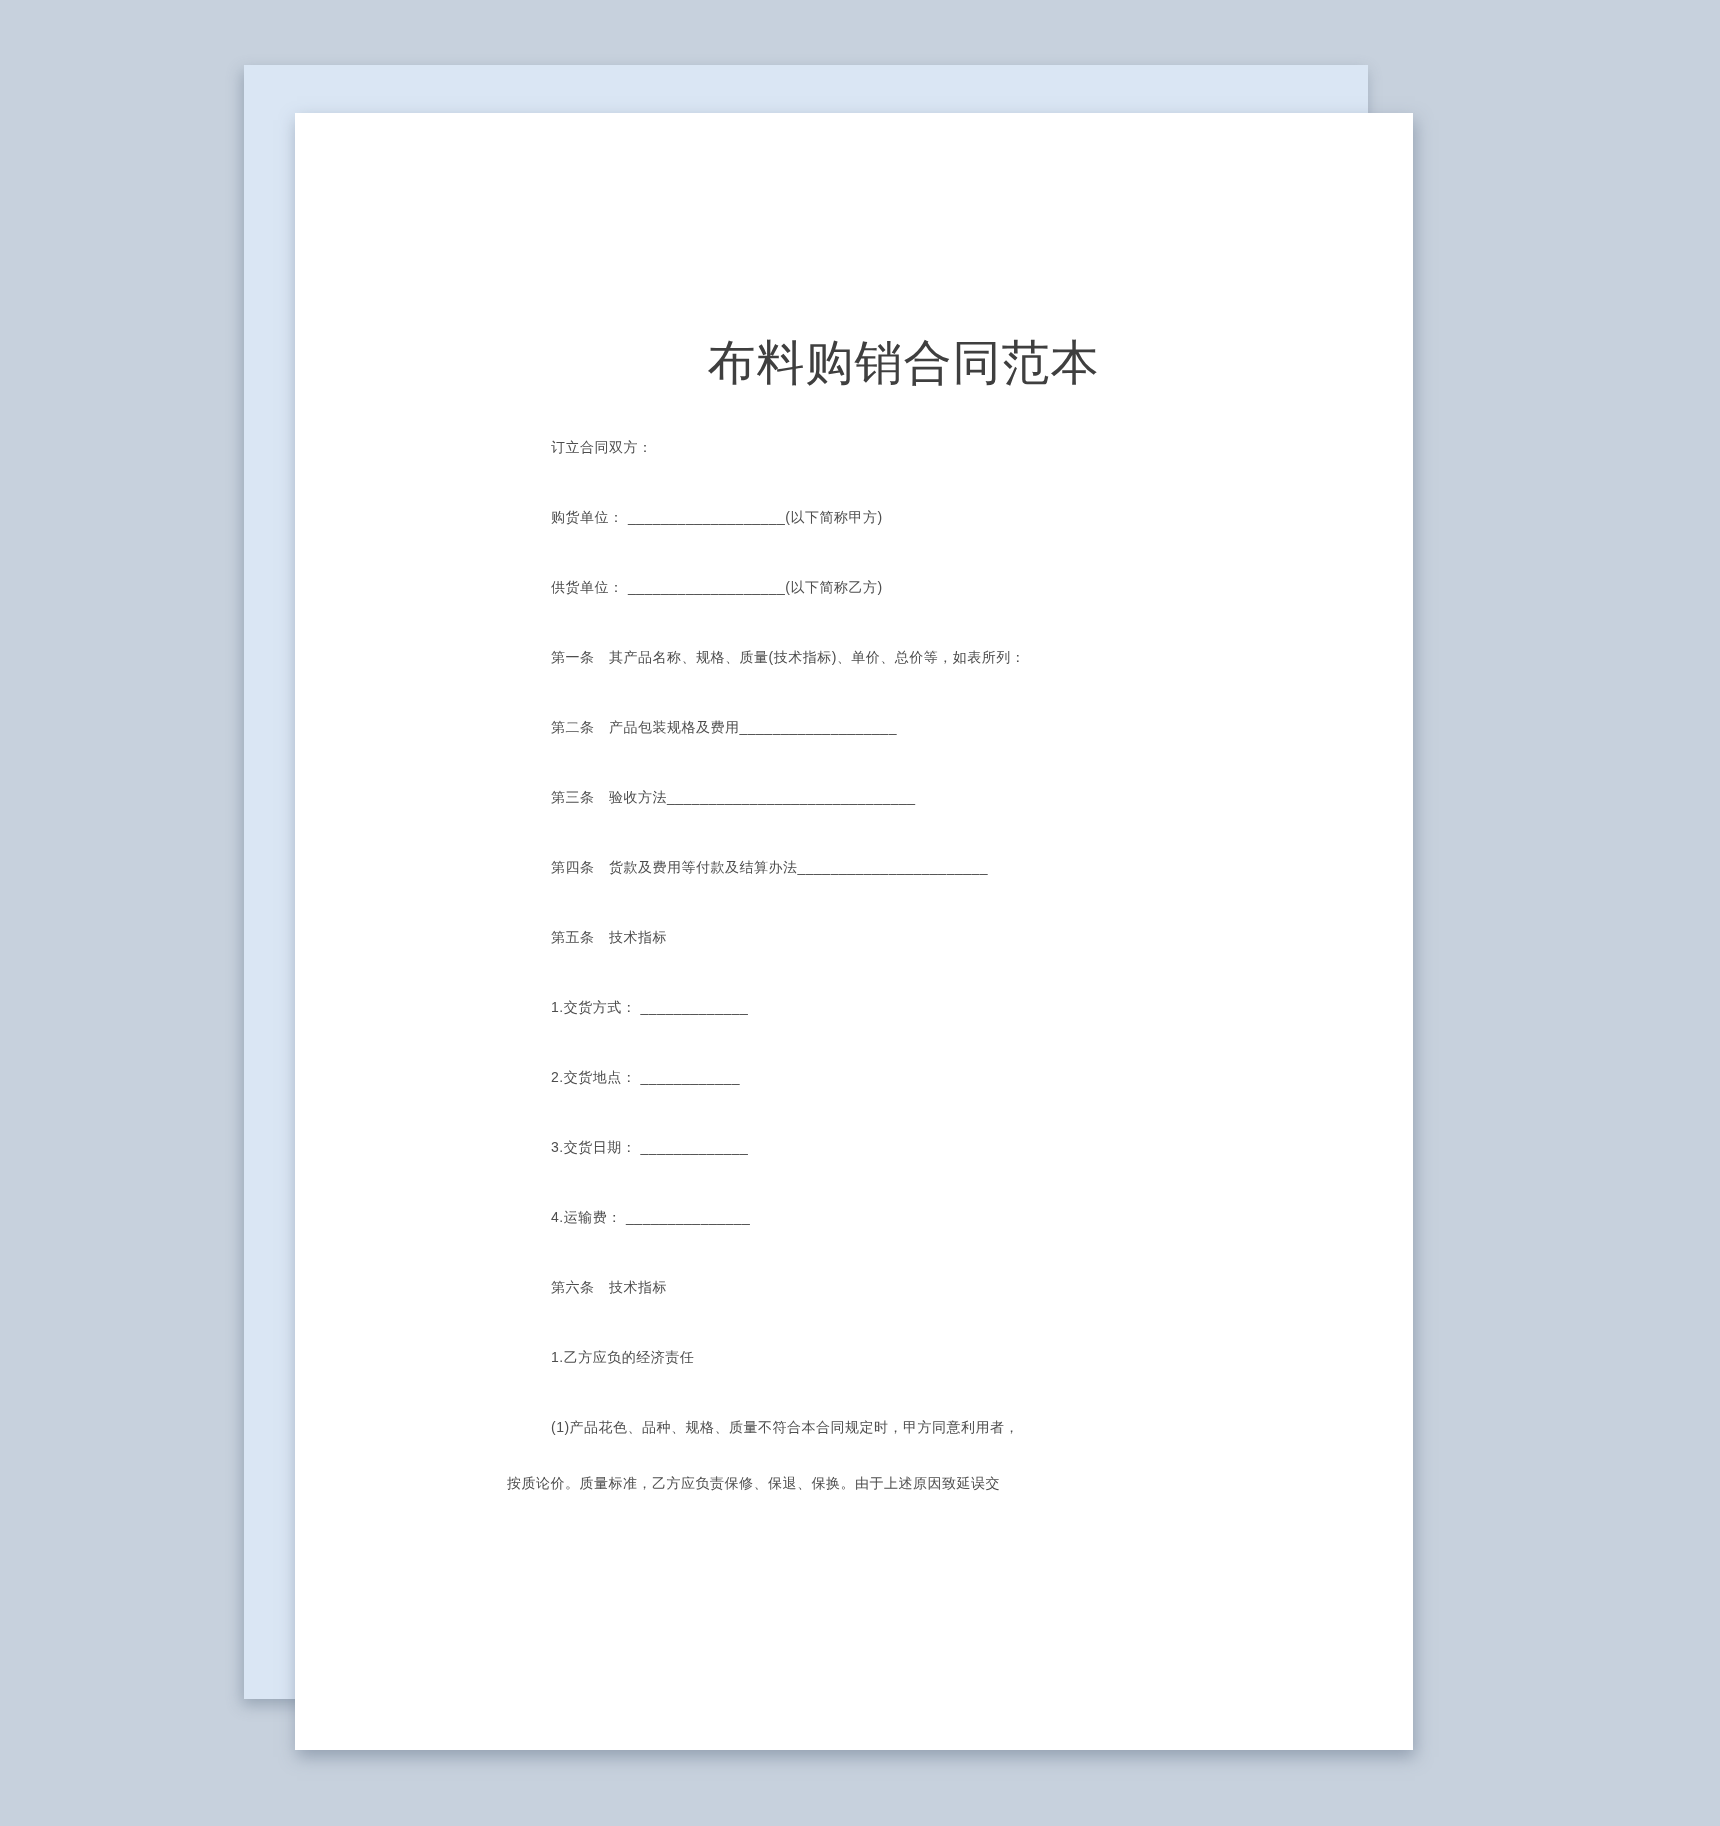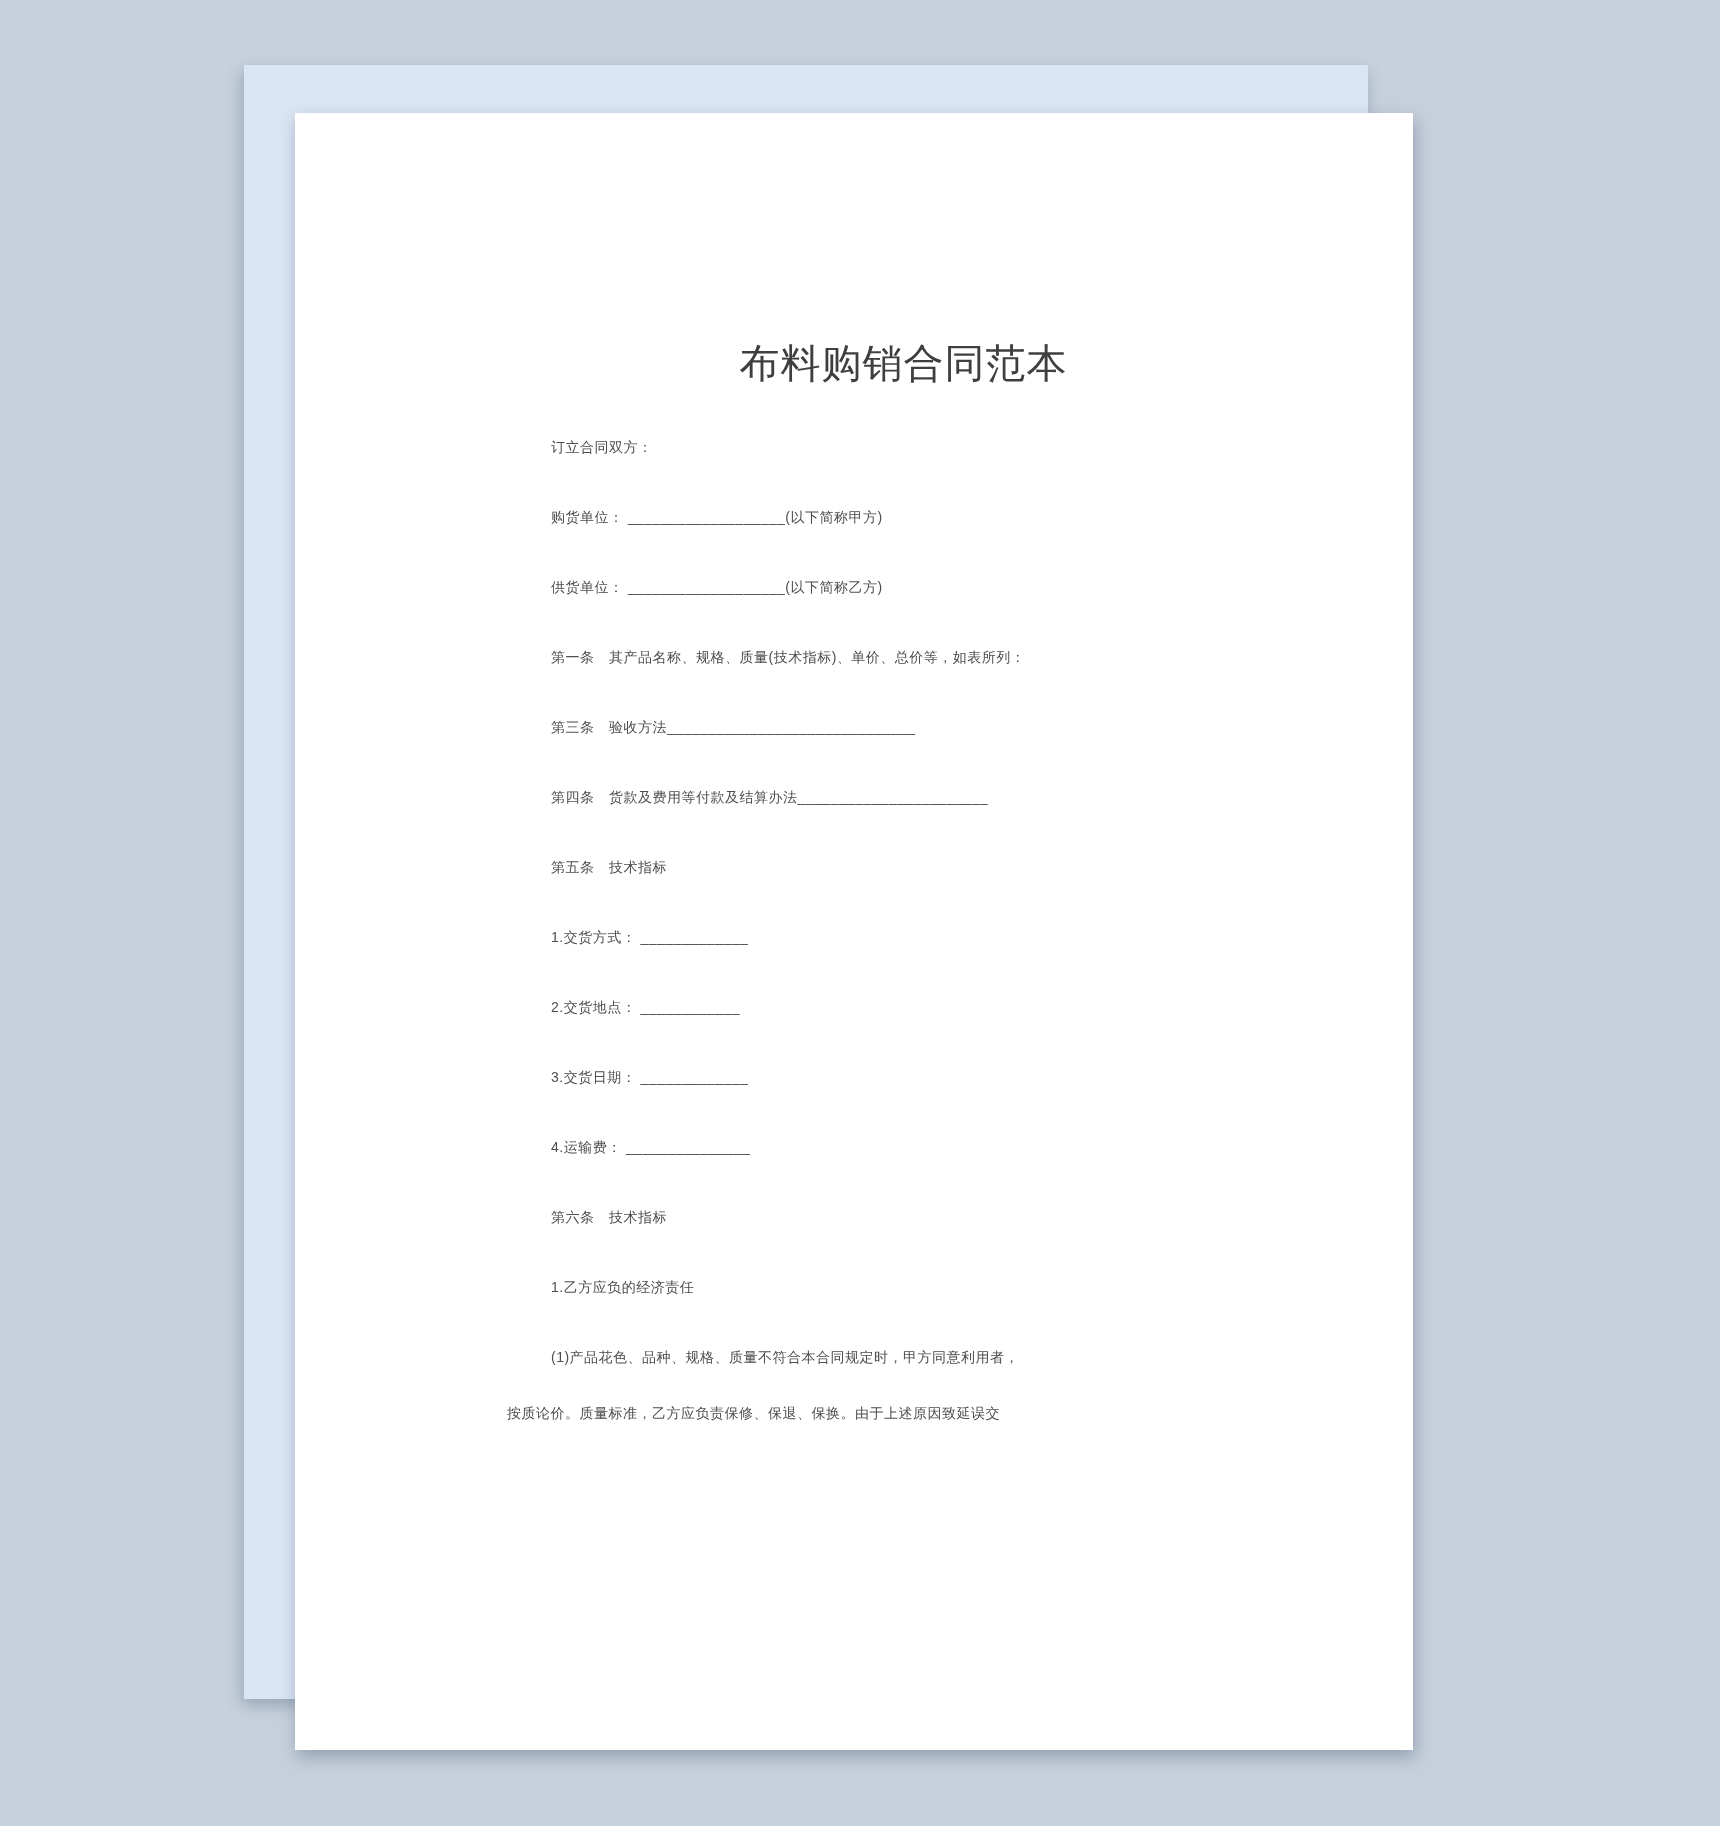--- a/index.html
+++ b/index.html
@@ -32,21 +32,21 @@
     width: 1118px;
     height: 1637px;
     background: #ffffff;
     box-shadow: 2px 7px 16px rgba(96, 112, 134, 0.5);
   }
   .content {
     padding: 0 113px 0 212px;
     color: #4d4d4d;
   }
   .doc-title {
-    font-size: 40px;
+    font-size: 48px;
     line-height: 56px;
     font-weight: 300;
     letter-spacing: 1px;
     color: #3f3f3f;
     text-align: center;
     margin: 222px 0 43px 0;
     white-space: pre;
   }
   .line {
     font-size: 14px;
@@ -80,20 +80,21 @@
 
       <div class="line">订立合同双方：</div>
 
       <div class="line">购货单位： ___________________(以下简称甲方)</div>
 
       <div class="line">供货单位： ___________________(以下简称乙方)</div>
 
       <div class="line">第一条　其产品名称、规格、质量(技术指标)、单价、总价等，如表所列：</div>
 
 
+      <div class="line">第二条　产品包装规格及费用___________________</div>
 
       <div class="line">第三条　验收方法______________________________</div>
 
       <div class="line">第四条　货款及费用等付款及结算办法_______________________</div>
 
       <div class="line">第五条　技术指标</div>
 
       <div class="line">1.交货方式： _____________</div>
 
       <div class="line">2.交货地点： ____________</div>

